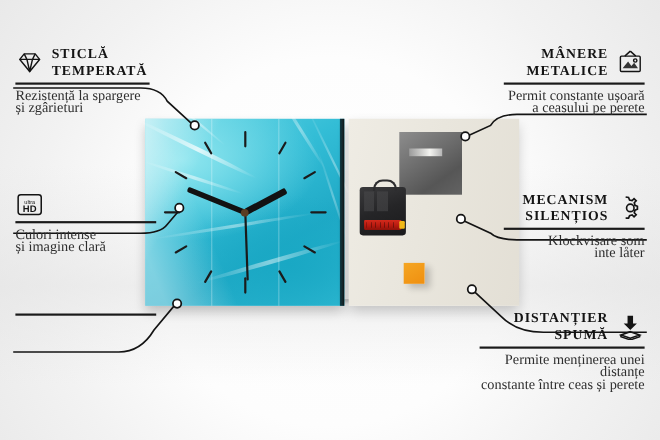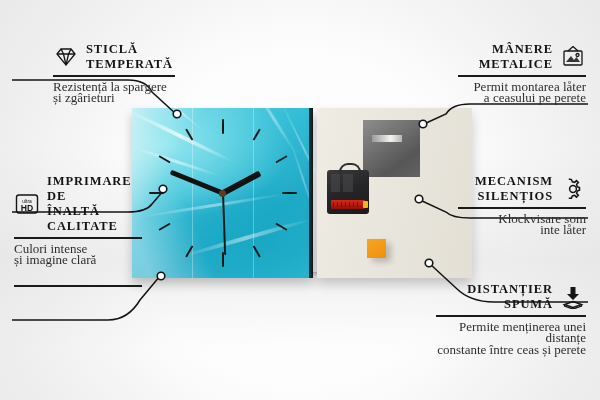--- a/index.html
+++ b/index.html
@@ -218,21 +218,21 @@
     <g fill="#ffffff" stroke="#141414" stroke-width="1.6">
       <circle cx="177" cy="114" r="3.8"></circle>
       <circle cx="163" cy="189" r="3.8"></circle>
       <circle cx="161" cy="276" r="3.8"></circle>
       <circle cx="423" cy="124" r="3.8"></circle>
       <circle cx="419" cy="199" r="3.8"></circle>
       <circle cx="429" cy="263" r="3.8"></circle>
     </g>
   </svg>
 
-  <div class="callout left" style="left:14px;top:42px;width:122px;margin-left:39px;">
+  <div class="callout left" style="left:14px;top:42px;width:122px;">
     <div class="head">
       <span class="ico">
         <svg viewBox="0 0 26 24" width="26" height="24" fill="none" stroke="#141414" stroke-width="1.3">
           <path d="M4 9 L8 4 L18 4 L22 9 L13 20 Z"></path>
           <path d="M4 9 L22 9 M8 4 L10.5 9 L13 20 M18 4 L15.5 9 L13 20"></path>
         </svg>
       </span>
       <span class="title">STICLĂ
 TEMPERATĂ</span>
     </div>
@@ -243,22 +243,20 @@
 
   <div class="callout left" style="left:14px;top:174px;width:128px;">
     <div class="head">
       <span class="ico">
         <svg viewBox="0 0 26 24" width="26" height="24">
           <rect x="2.5" y="3" width="21" height="18" rx="2.4" fill="none" stroke="#141414" stroke-width="1.4"></rect>
           <text x="13" y="11" font-family="Liberation Sans, sans-serif" font-size="5" text-anchor="middle" fill="#141414">ultra</text>
           <text x="13" y="18.6" font-family="Liberation Sans, sans-serif" font-size="8.6" font-weight="bold" text-anchor="middle" fill="#141414">HD</text>
         </svg>
       </span>
-      <span class="title">IMPRIMARE DE
-ÎNALTĂ CALITATE</span>
     </div>
     <div class="rule" style="width:128px;"></div>
     <div class="sub">Culori intense
 și imagine clară</div>
   </div>
 
   <div class="callout left" style="left:14px;top:282px;width:128px;">
     <div class="rule" style="width:128px;"></div>
   </div>
 
@@ -269,21 +267,21 @@
       <span class="ico">
         <svg viewBox="0 0 26 24" width="26" height="24" fill="none" stroke="#141414" stroke-width="1.3">
           <path d="M13 1.5 L8 6 M13 1.5 L18 6"></path>
           <rect x="4" y="6" width="18" height="14" rx="1"></rect>
           <path d="M6 17 L11 11 L14 15 L16.5 12 L20 17 Z" fill="#141414" stroke="none" opacity=".85"></path>
           <circle cx="17.5" cy="10" r="1.5"></circle>
         </svg>
       </span>
     </div>
     <div class="rule" style="width:128px;"></div>
-    <div class="sub">Permit montarea låter
+    <div class="sub">Permit constante ușoară
 a ceasului pe perete</div>
   </div>
 
   <div class="callout right" style="left:436px;top:282px;width:150px;">
     <div class="head">
       <span class="title">DISTANȚIER
 SPUMĂ</span>
       <span class="ico">
         <svg viewBox="0 0 26 24" width="26" height="24" fill="none" stroke="#141414" stroke-width="1.4">
           <path d="M10.5 2 h5 v7 h3.5 L13 15 L7 9 h3.5 Z" fill="#141414" stroke="none"></path>

